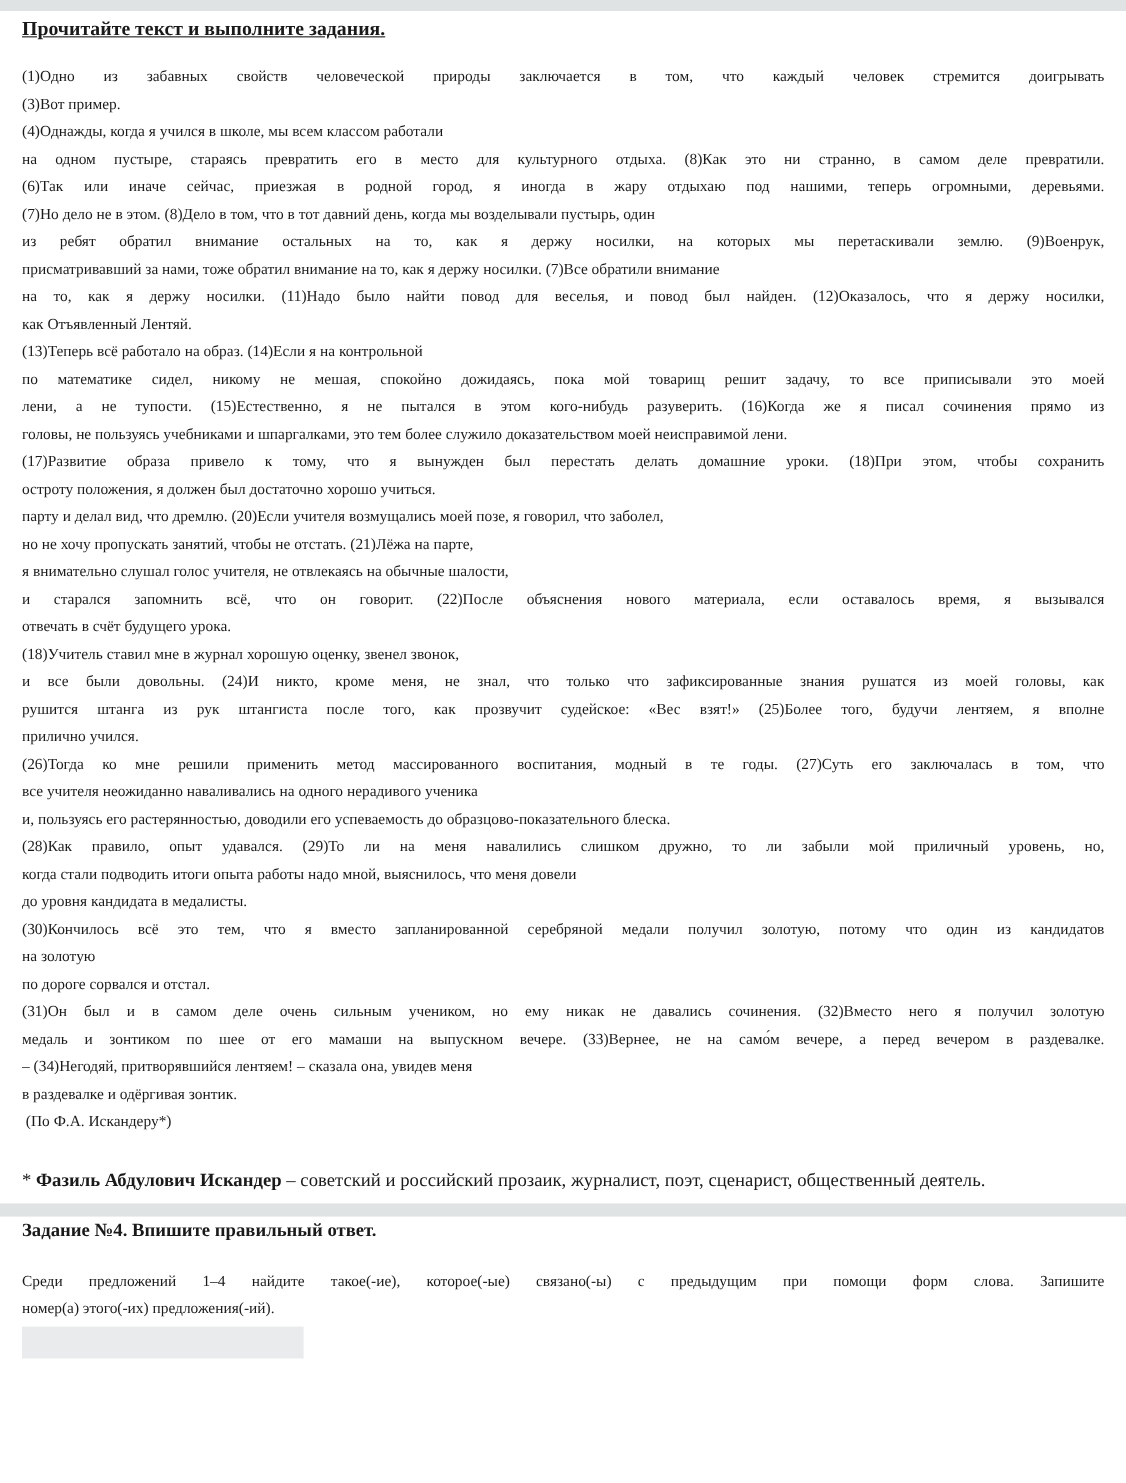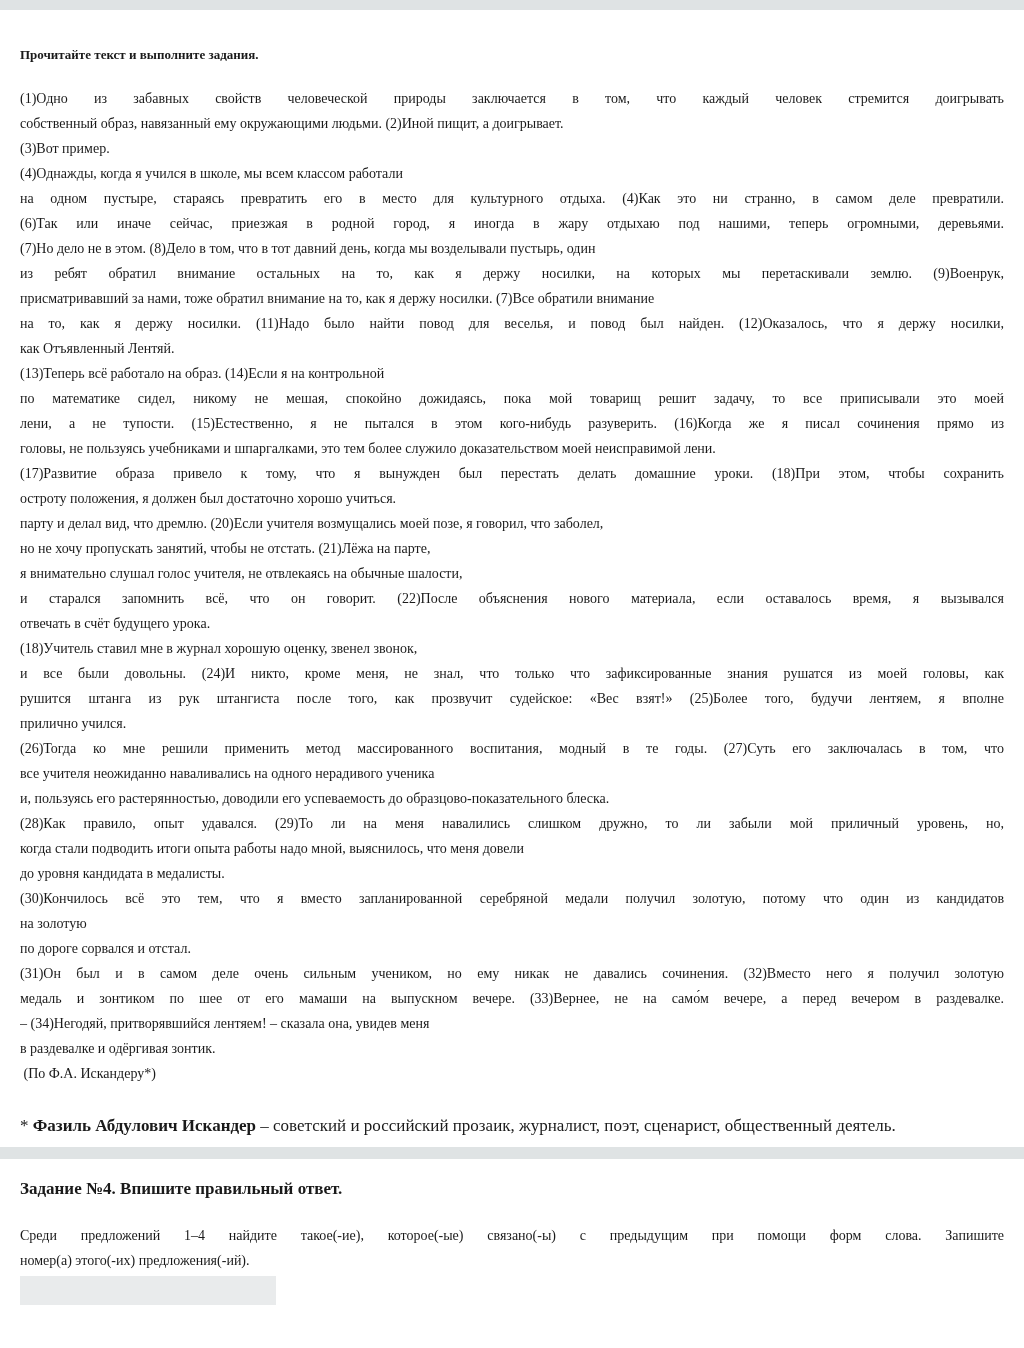--- a/index.html
+++ b/index.html
@@ -9,23 +9,24 @@
     font-family: "Liberation Serif", "DejaVu Serif", serif;
     color: #1a1a1a;
     overflow: hidden;
   }
   .top-bar {
     width: 100%; height: 10px;
     background: #dfe3e4;
   }
   .content { padding: 0 20px; }
   .heading {
-    margin-top: 32px;
-    font-size: 13px; line-height: 25px;
+    margin-top: 4px;
+    font-size: 18px; line-height: 25px;
     font-weight: bold;
+    text-decoration: underline;
   }
   .passage { margin-top: 19px; }
   .tline {
     font-size: 14px;
     height: 25px; line-height: 25px;
     overflow: hidden;
     text-align: left;
     white-space: normal;
   }
   .tline.just {
@@ -36,21 +37,20 @@
     margin-top: 27px;
     font-size: 17px; line-height: 25px;
   }
   .fn-name { font-weight: bold; }
   .divider {
     margin-top: 9px;
     width: 100%; height: 12px;
     background: #dfe3e4;
   }
   .task-heading {
-    margin-top: 17px;
     font-size: 17px; line-height: 25px;
     font-weight: bold;
   }
   .task-body { margin-top: 22px; }
   .answer-input {
     display: block;
     margin-top: 3px;
     width: 256px; height: 29px;
     background: #e9ebec;
     border: 0; outline: none;
@@ -61,24 +61,23 @@
 </head>
 <body>
 
 <div class="top-bar"></div>
 
 <div class="content">
   <div class="heading">Прочитайте текст и выполните задания.</div>
 
   <div class="passage">
       <div class="tline just">(1)Одно из забавных свойств человеческой природы заключается в том, что каждый человек стремится доигрывать</div>
-      <div class="tline">собственный образ, навязанный ему окружающими людьми. (2)Иной пищит, а доигрывает.</div>
       <div class="tline">(3)Вот пример.</div>
       <div class="tline">(4)Однажды, когда я учился в школе, мы всем классом работали</div>
-      <div class="tline just">на одном пустыре, стараясь превратить его в место для культурного отдыха. (4)Как это ни странно, в самом деле превратили.</div>
+      <div class="tline just">на одном пустыре, стараясь превратить его в место для культурного отдыха. (8)Как это ни странно, в самом деле превратили.</div>
       <div class="tline just">(6)Так или иначе сейчас, приезжая в родной город, я иногда в жару отдыхаю под нашими, теперь огромными, деревьями.</div>
       <div class="tline">(7)Но дело не в этом. (8)Дело в том, что в тот давний день, когда мы возделывали пустырь, один</div>
       <div class="tline just">из ребят обратил внимание остальных на то, как я держу носилки, на которых мы перетаскивали землю. (9)Военрук,</div>
       <div class="tline">присматривавший за нами, тоже обратил внимание на то, как я держу носилки. (7)Все обратили внимание</div>
       <div class="tline just">на то, как я держу носилки. (11)Надо было найти повод для веселья, и повод был найден. (12)Оказалось, что я держу носилки,</div>
       <div class="tline">как Отъявленный Лентяй.</div>
       <div class="tline">(13)Теперь всё работало на образ. (14)Если я на контрольной</div>
       <div class="tline just">по математике сидел, никому не мешая, спокойно дожидаясь, пока мой товарищ решит задачу, то все приписывали это моей</div>
       <div class="tline just">лени, а не тупости. (15)Естественно, я не пытался в этом кого-нибудь разуверить. (16)Когда же я писал сочинения прямо из</div>
       <div class="tline">головы, не пользуясь учебниками и шпаргалками, это тем более служило доказательством моей неисправимой лени.</div>

